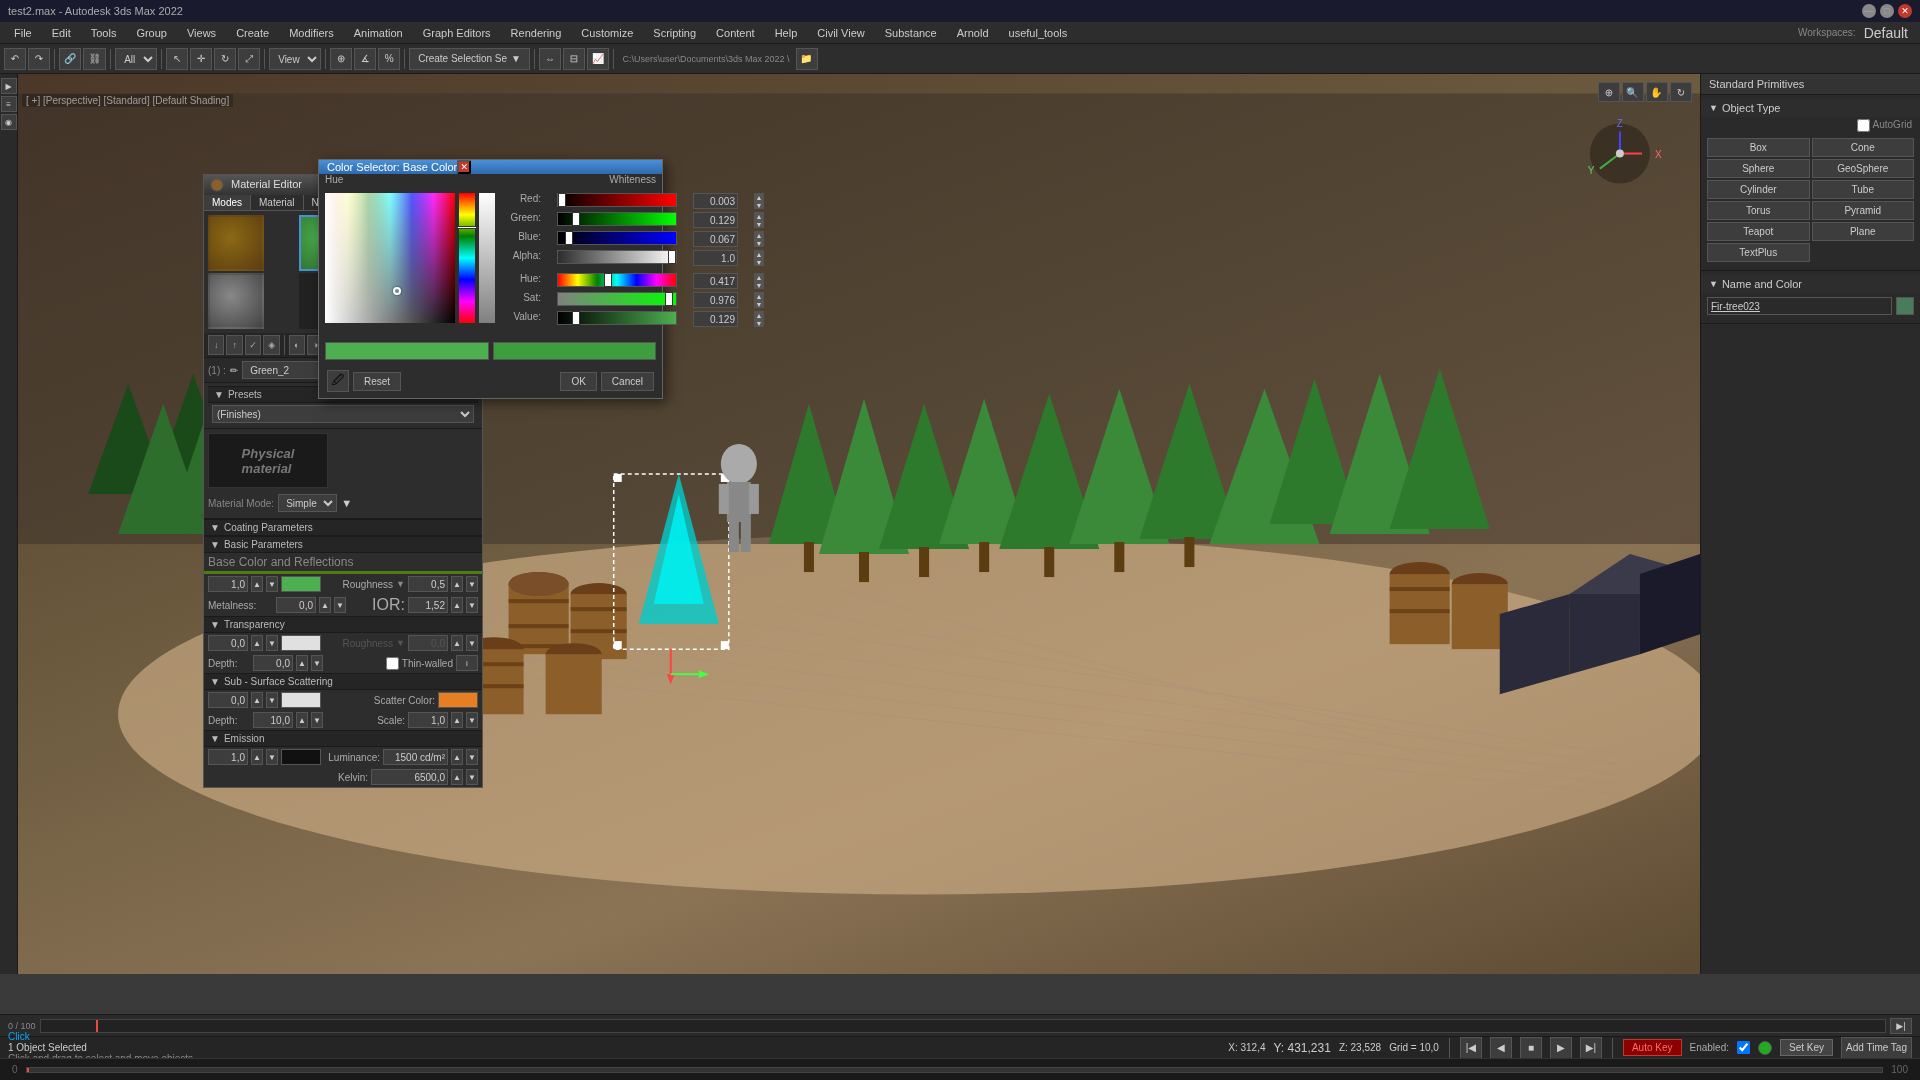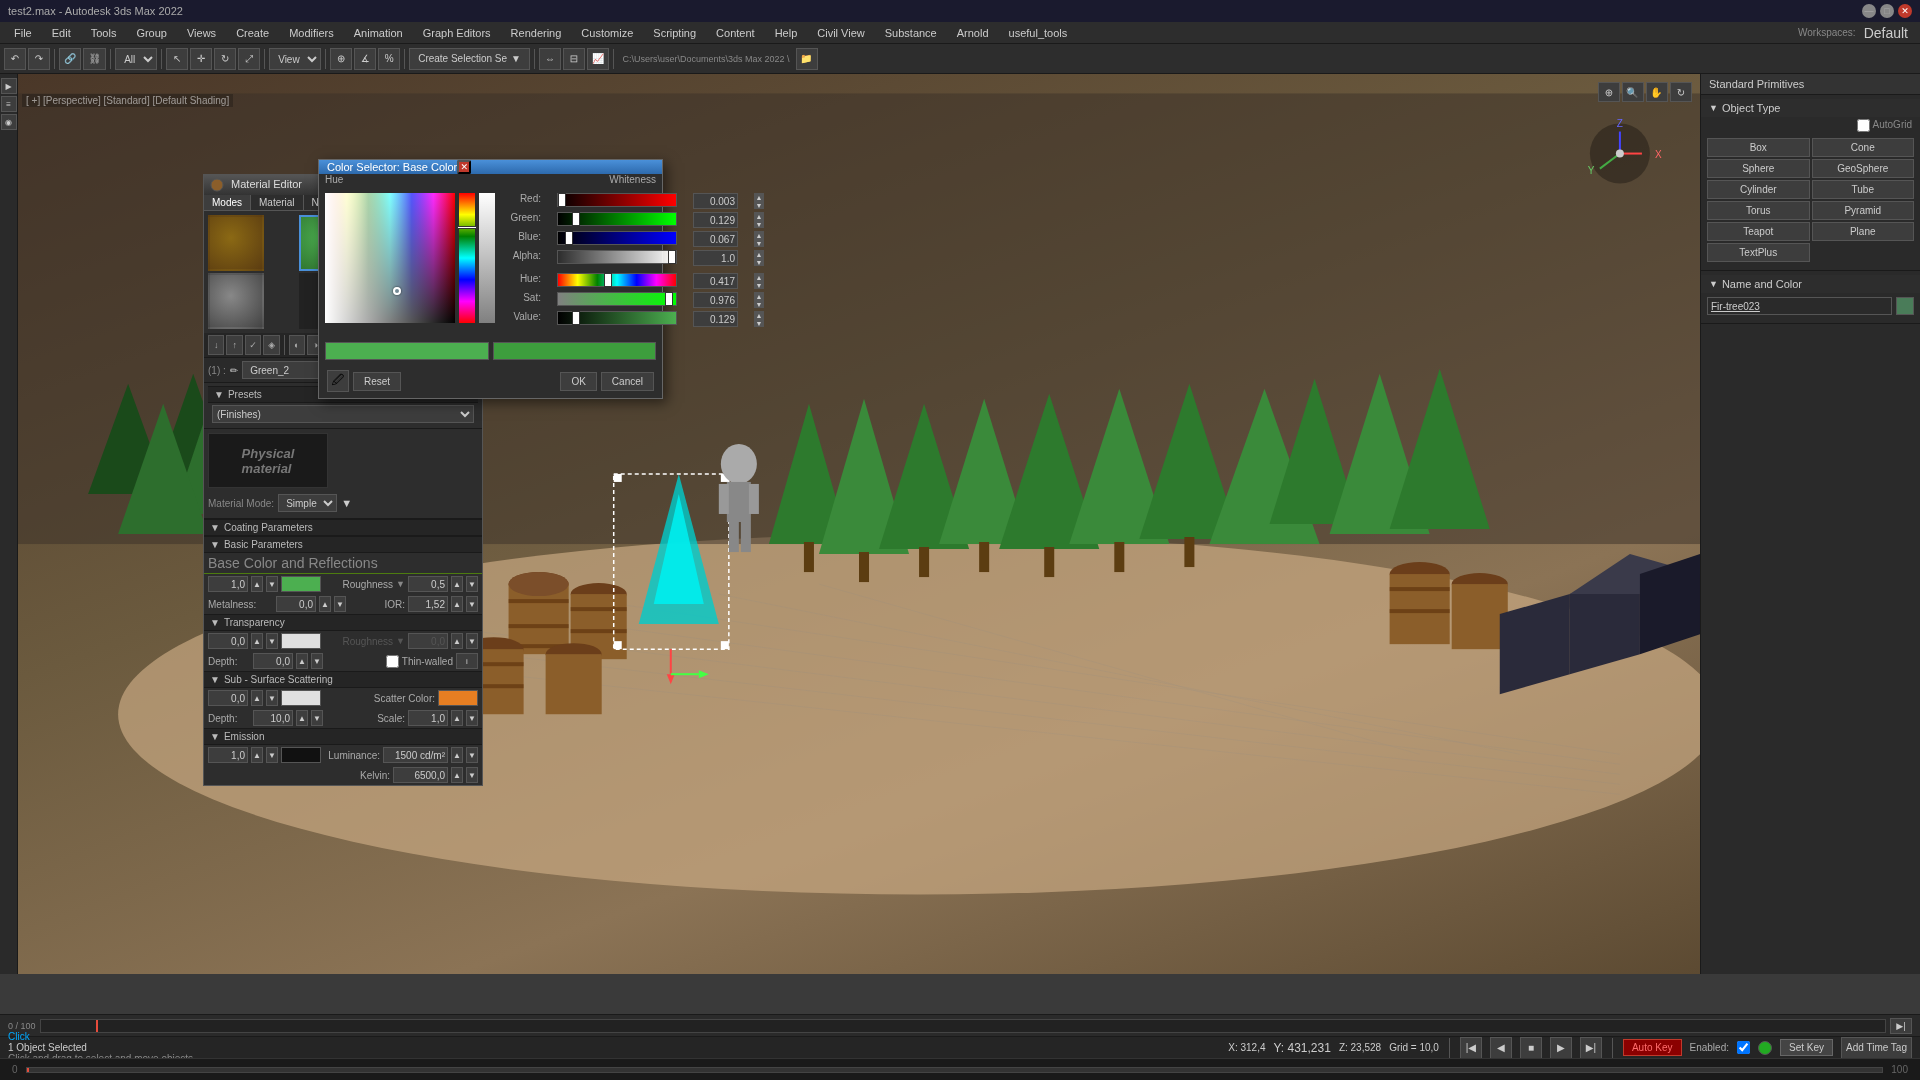--- a/index.html
+++ b/index.html
@@ -627,40 +627,40 @@
       <div class="section-header">
         <span>▼</span>
         <span>Coating Parameters</span>
       </div>
 
       <div class="section-header">
         <span>▼</span>
         <span>Basic Parameters</span>
       </div>
 
-      <div style="padding:2px 4px;font-size:14px;color:#888;border-bottom:1px solid #4d7c0f;">Base Color and Reflections</div>
+      <div style="padding:2px 4px;font-size:12px;color:#888;border-bottom:3px solid #4d7c0f;">Base Color and Reflections</div>
       <div class="param-row">
         <input class="param-input" value="1,0" style="">
         <button class="spinner-btn">▲</button>
         <button class="spinner-btn">▼</button>
         <div class="color-box color-green"></div>
         <span style="flex:1;"></span>
         <span style="color:#aaa;font-size:10px;">Roughness</span>
         <span style="font-size:9px;color:#888;">▼</span>
         <input class="param-input" value="0,5" style="">
         <button class="spinner-btn">▲</button>
         <button class="spinner-btn">▼</button>
       </div>
       <div class="param-row">
         <span style="color:#aaa;min-width:65px;font-size:10px;">Metalness:</span>
         <input class="param-input" value="0,0" style="">
         <button class="spinner-btn">▲</button>
         <button class="spinner-btn">▼</button>
         <span style="flex:1"></span>
-        <span style="color:#aaa;font-size:10px;">IOR:</span>
+        <span style="color:#aaa;font-size:16px;">IOR:</span>
         <input class="param-input" value="1,52" style="">
         <button class="spinner-btn">▲</button>
         <button class="spinner-btn">▼</button>
       </div>
 
       <div class="section-header">
         <span>▼</span>
         <span>Transparency</span>
       </div>
       <div class="param-row">
@@ -722,21 +722,21 @@
         <div class="color-box color-black"></div>
         <span style="flex:1"></span>
         <span style="color:#aaa;font-size:10px;">Luminance:</span>
         <input class="param-input" value="1500 cd/m²" style="width: 65px;">
         <button class="spinner-btn">▲</button>
         <button class="spinner-btn">▼</button>
       </div>
       <div class="param-row">
         <span style="flex:1"></span>
         <span style="color:#aaa;font-size:10px;">Kelvin:</span>
-        <input class="param-input" value="6500,0" style="width: 55px;">
+        <input class="param-input" value="6500,0" style="width: 77px;">
         <button class="spinner-btn">▲</button>
         <button class="spinner-btn">▼</button>
       </div>
     </div>
 
     <div id="color-dialog">
       <div class="dialog-title">
         <span>Color Selector: Base Color</span>
         <button class="dialog-close">✕</button>
       </div>

